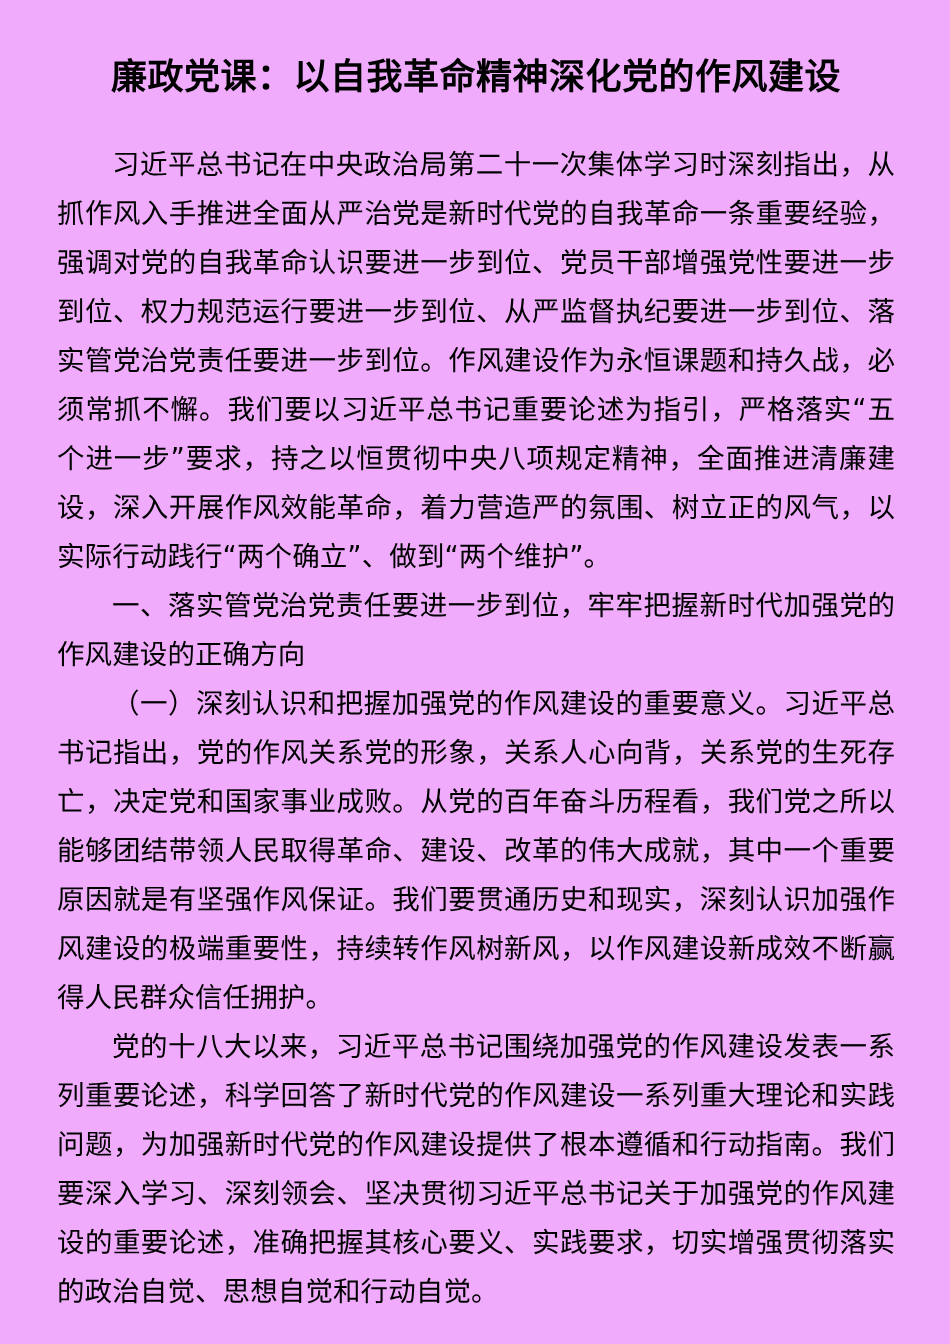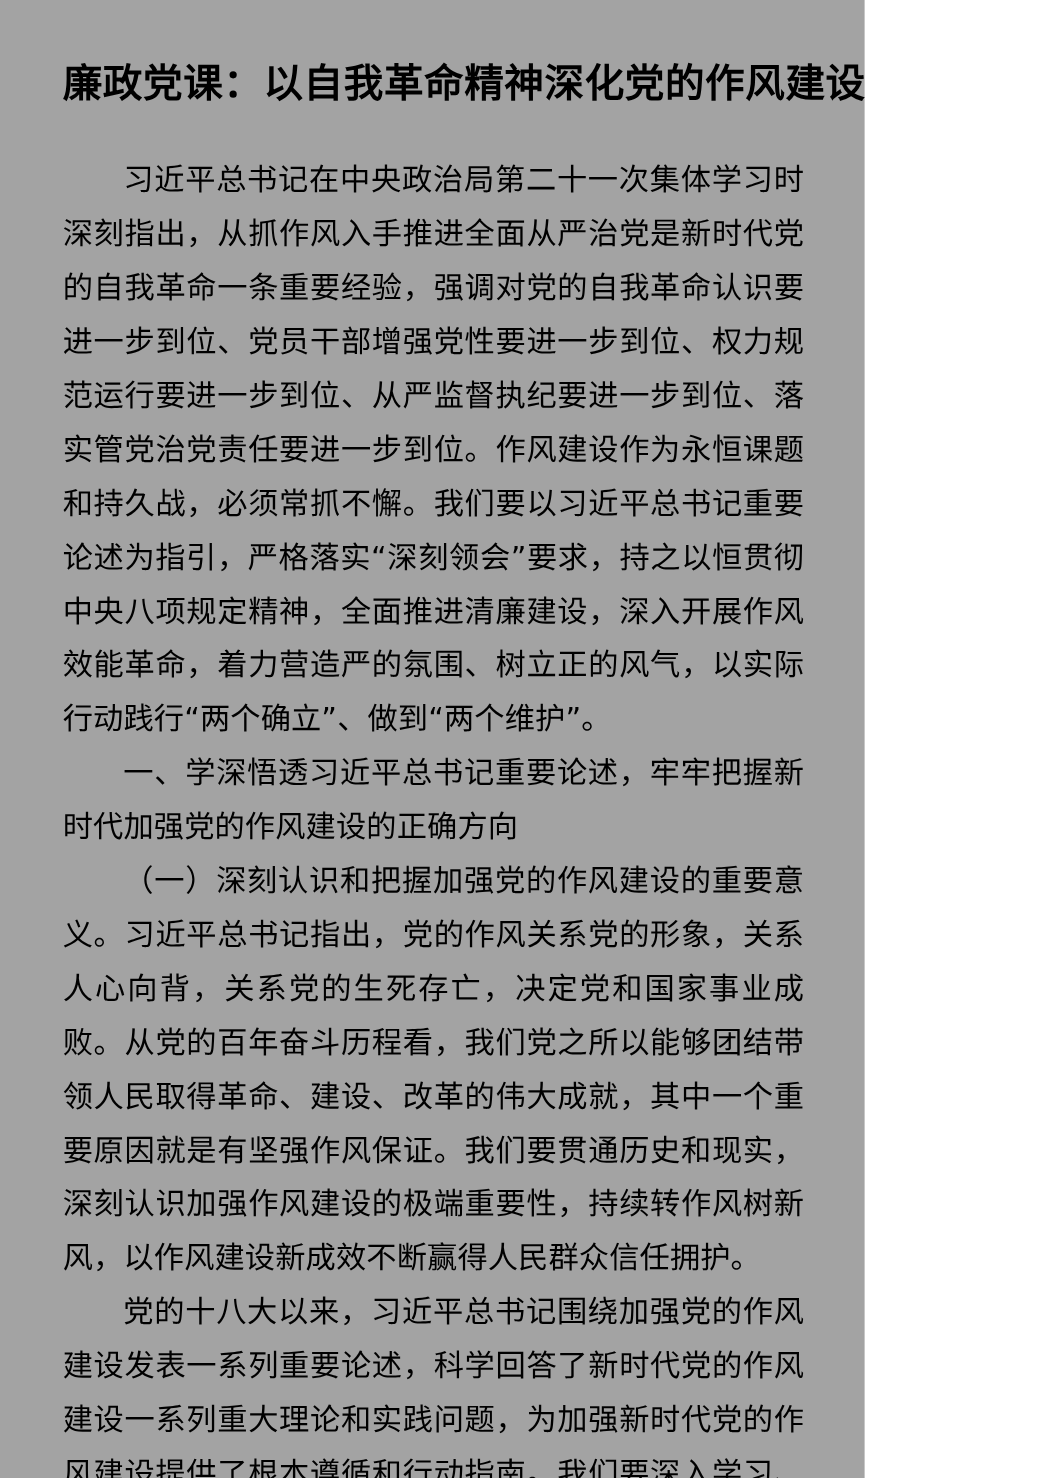--- a/index.html
+++ b/index.html
@@ -13,23 +13,23 @@
     height: 1344px;
     overflow: hidden;
     font-family: "DejaVu Sans", "Liberation Sans", sans-serif;
     color: #000000;
     -webkit-font-smoothing: antialiased;
   }
 
   .page {
     position: relative;
     box-sizing: border-box;
-    width: 786px;
+    width: 950px;
     height: 1344px;
-    background: #a3a3a3;
+    background: #f0abfc;
     padding: 0 55px 0 57px;
   }
 
   .doc-title {
     margin: 0;
     padding: 0;
     text-align: center;
     font-size: 36px;
     font-weight: 700;
     line-height: 50px;
@@ -71,23 +71,23 @@
 </style>
 </head>
 <body>
 
 <div class="page">
 
   <h1 class="doc-title">廉政党课：以自我革命精神深化党的作风建设</h1>
 
   <div class="body-block">
 
-    <p class="para">习近平总书记在中央政治局第二十一次集体学习时深刻指出，从抓作风入手推进全面从严治党是新时代党的自我革命一条重要经验，强调对党的自我革命认识要进一步到位、党员干部增强党性要进一步到位、权力规范运行要进一步到位、从严监督执纪要进一步到位、落实管党治党责任要进一步到位。作风建设作为永恒课题和持久战，必须常抓不懈。我们要以习近平总书记重要论述为指引，严格落实“深刻领会”要求，持之以恒贯彻中央八项规定精神，全面推进清廉建设，深入开展作风效能革命，着力营造严的氛围、树立正的风气，以实际行动践行“两个确立”、做到“两个维护”。</p>
+    <p class="para">习近平总书记在中央政治局第二十一次集体学习时深刻指出，从抓作风入手推进全面从严治党是新时代党的自我革命一条重要经验，强调对党的自我革命认识要进一步到位、党员干部增强党性要进一步到位、权力规范运行要进一步到位、从严监督执纪要进一步到位、落实管党治党责任要进一步到位。作风建设作为永恒课题和持久战，必须常抓不懈。我们要以习近平总书记重要论述为指引，严格落实“五个进一步”要求，持之以恒贯彻中央八项规定精神，全面推进清廉建设，深入开展作风效能革命，着力营造严的氛围、树立正的风气，以实际行动践行“两个确立”、做到“两个维护”。</p>
 
-    <p class="heading">一、学深悟透习近平总书记重要论述，牢牢把握新时代加强党的作风建设的正确方向</p>
+    <p class="heading">一、落实管党治党责任要进一步到位，牢牢把握新时代加强党的作风建设的正确方向</p>
 
     <p class="para">（一）深刻认识和把握加强党的作风建设的重要意义。习近平总书记指出，党的作风关系党的形象，关系人心向背，关系党的生死存亡，决定党和国家事业成败。从党的百年奋斗历程看，我们党之所以能够团结带领人民取得革命、建设、改革的伟大成就，其中一个重要原因就是有坚强作风保证。我们要贯通历史和现实，深刻认识加强作风建设的极端重要性，持续转作风树新风，以作风建设新成效不断赢得人民群众信任拥护。</p>
 
     <p class="para">党的十八大以来，习近平总书记围绕加强党的作风建设发表一系列重要论述，科学回答了新时代党的作风建设一系列重大理论和实践问题，为加强新时代党的作风建设提供了根本遵循和行动指南。我们要深入学习、深刻领会、坚决贯彻习近平总书记关于加强党的作风建设的重要论述，准确把握其核心要义、实践要求，切实增强贯彻落实的政治自觉、思想自觉和行动自觉。</p>
 
   </div>
 
 </div>
 
 </body></html>

